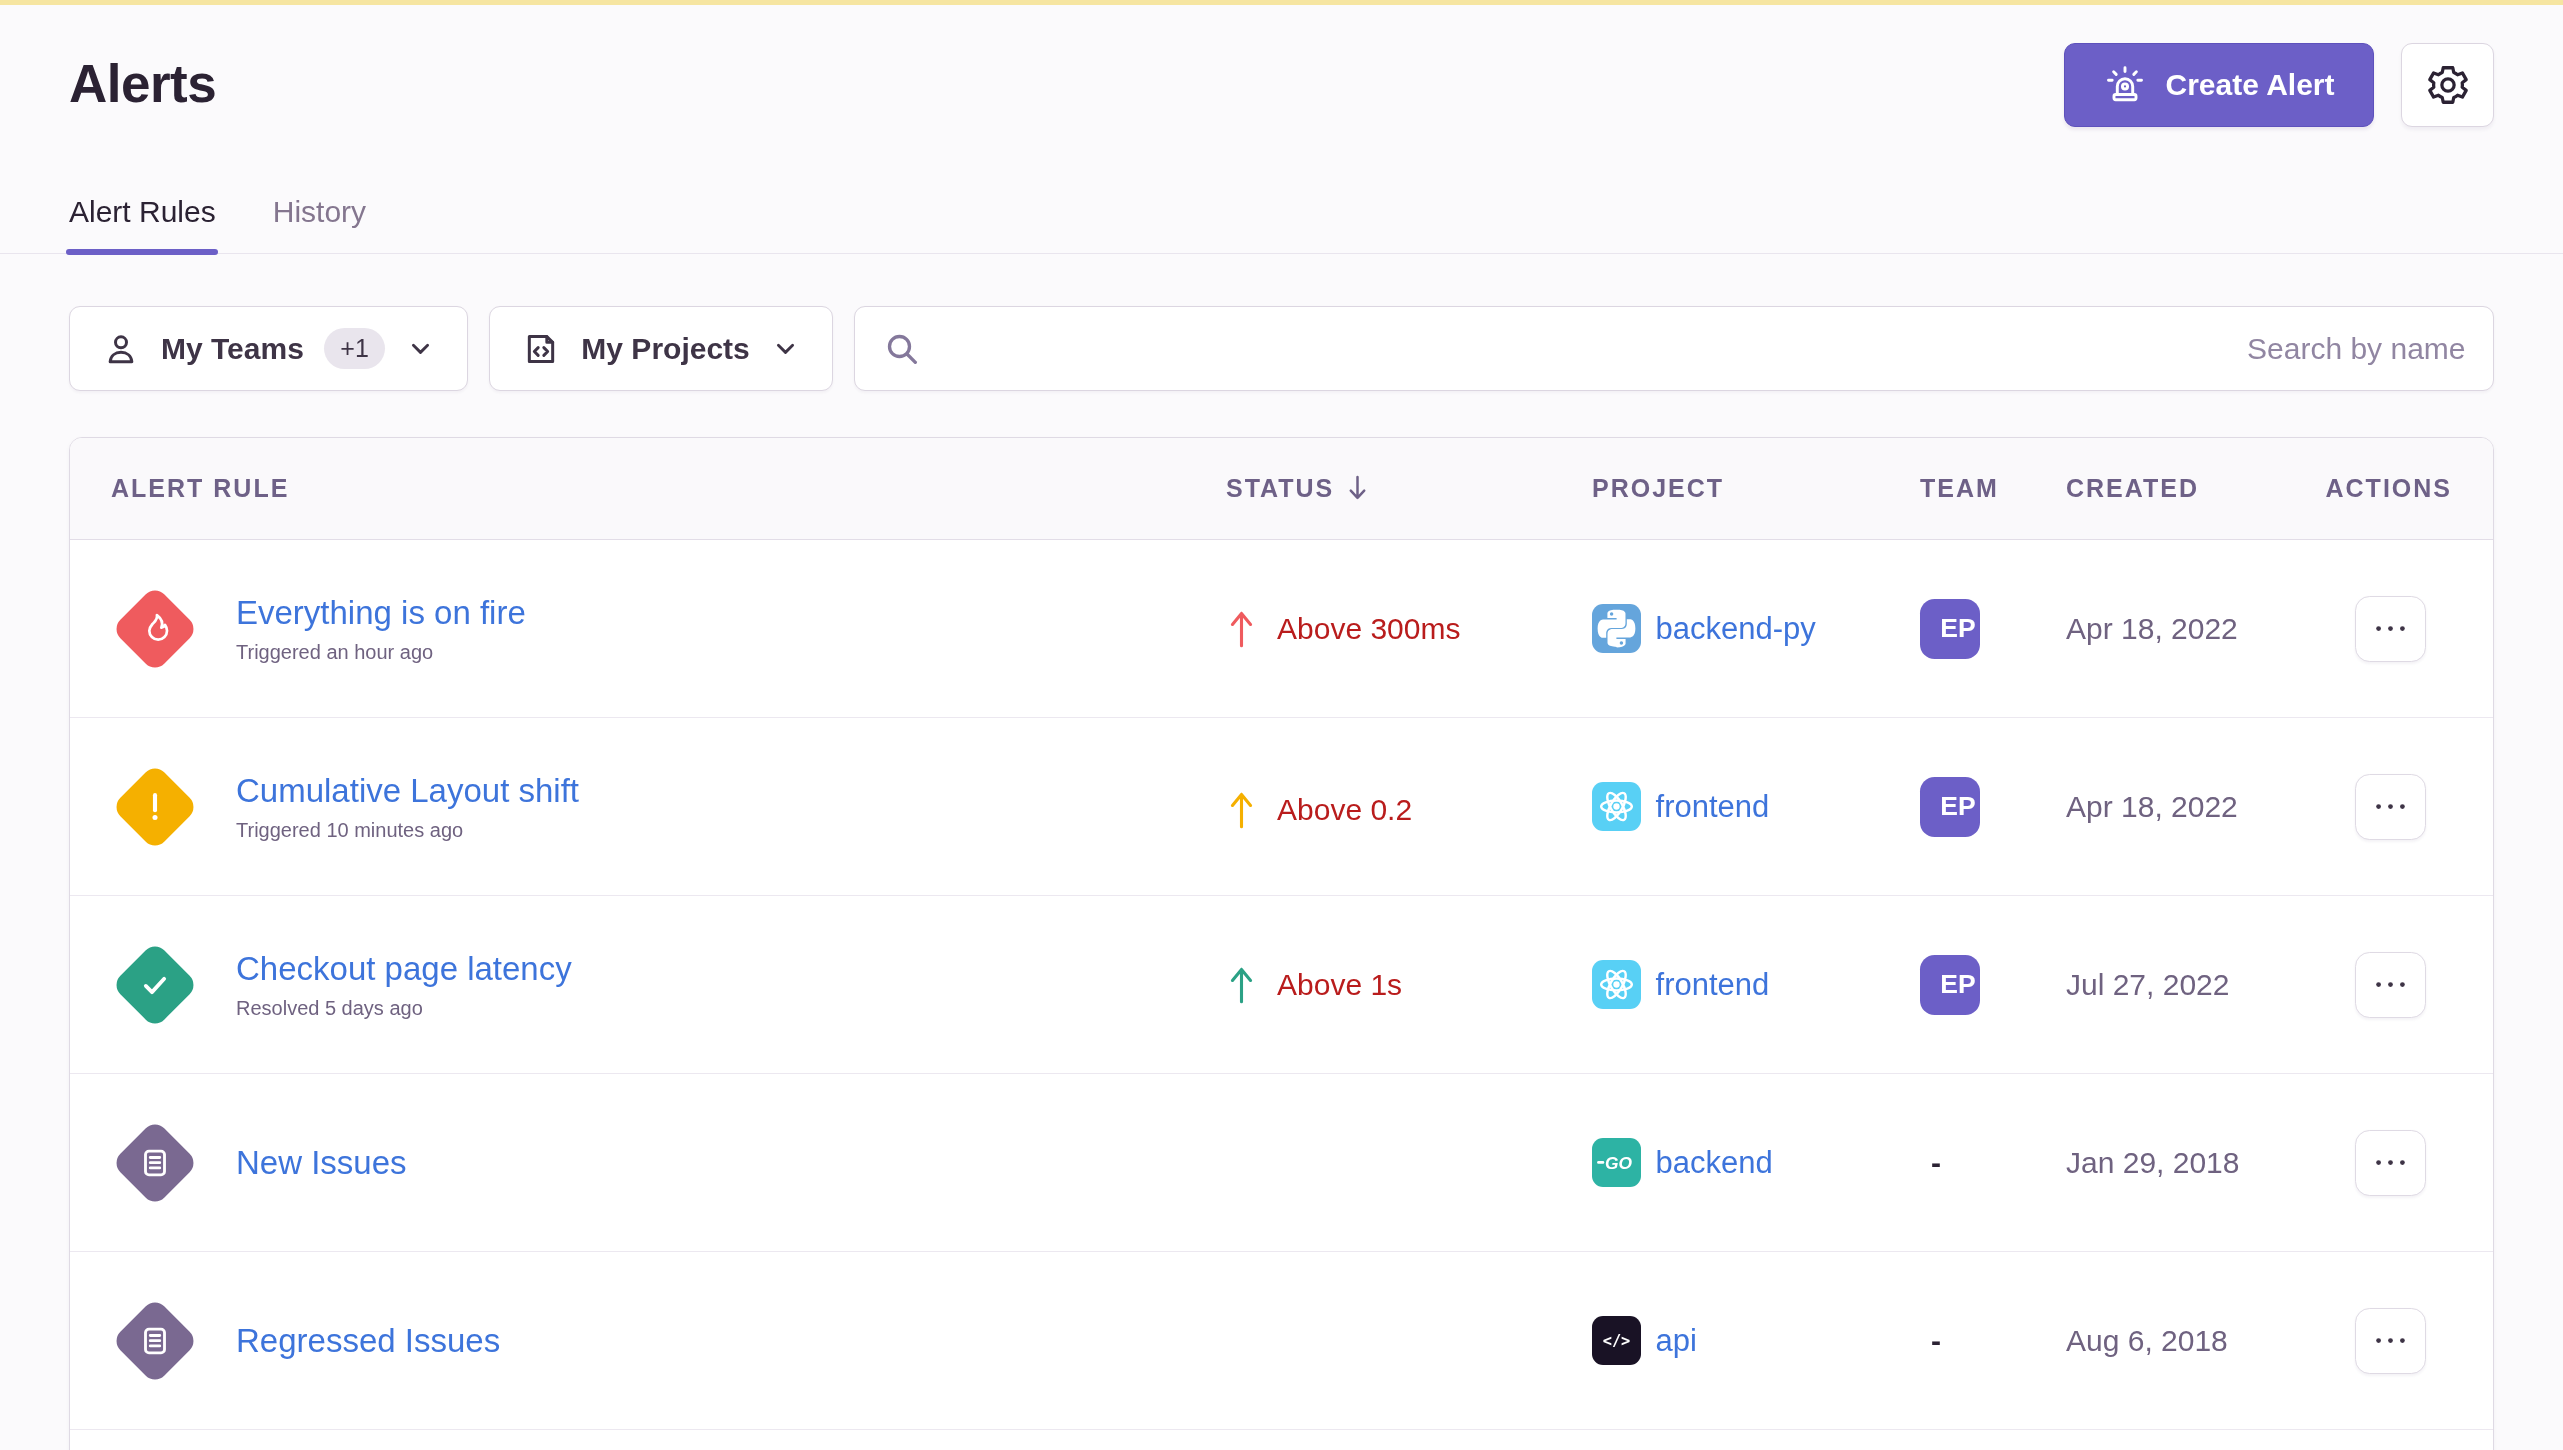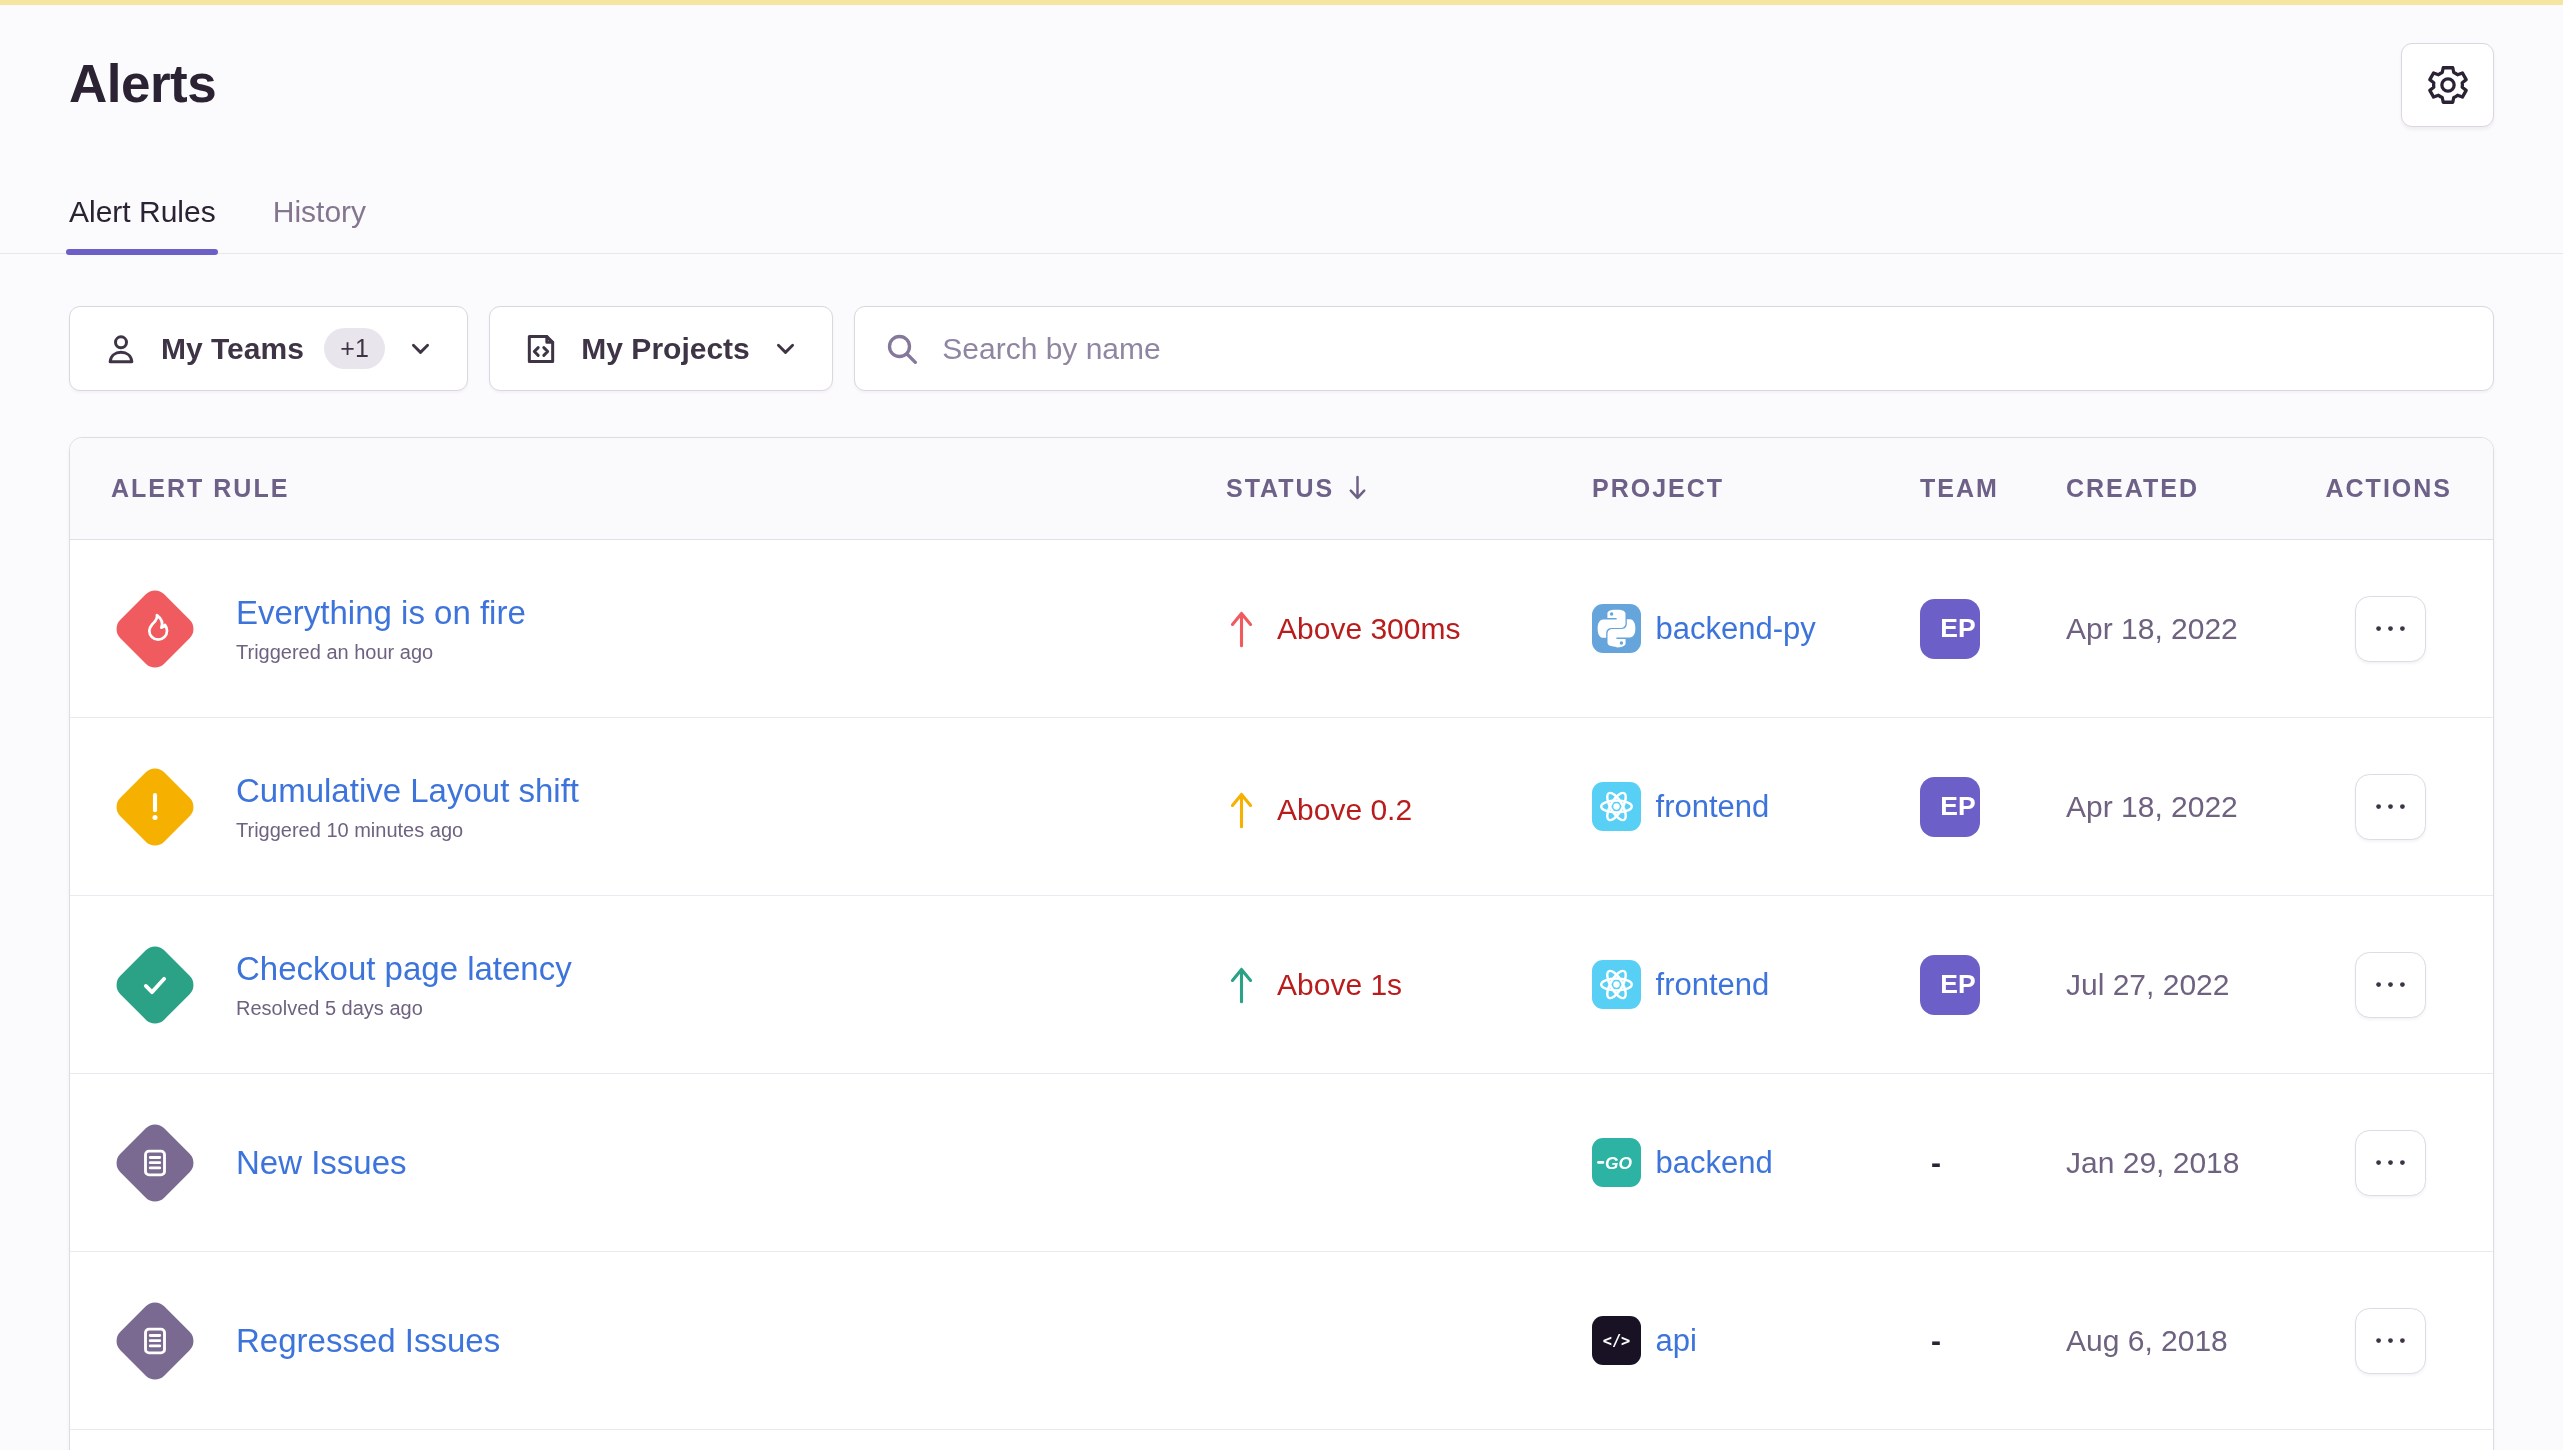--- a/index.html
+++ b/index.html
@@ -46,21 +46,21 @@
   }
   .filter-btn svg.lead { width:40px; height:40px; }
   .filter-btn svg.chev { width:31px; height:31px; }
   .pill { background:#E9E5ED; color:#3E3446; font-size:25px; font-weight:400; border-radius:914px; padding:6.4px 16.5px; }
   .search-box {
     flex:1; height:85px; background:#fff; border:1.4px solid #DCD6E1; border-radius:11px;
     display:flex; align-items:center; gap:20px; padding:0 27.5px; box-shadow:0 1.8px 2.7px rgba(45,0,85,.04);
   }
   .search-box svg { width:40px; height:40px; flex:none; }
   .search-input {
-    flex:1; border:none; outline:none; font-family:inherit; font-size:30px; color:#2B2233; background:transparent;
+    flex:1; border:none; outline:none; font-family:inherit; font-size:30px; color:#2B2233; background:transparent;text-align:right;
   }
   .search-input::placeholder { color:#9186A2; }
 
   
   .card {
     margin-top:46px; background:#fff; border:1.4px solid #DFDAE4; border-radius:13px 13px 0 0;
     height:1061px; overflow:hidden; box-shadow:0 2.7px 5.5px rgba(45,0,85,.04);
   }
   .grid {
     display:grid; grid-template-columns:1fr 366px 328px 146px 221px 165px;
@@ -112,20 +112,29 @@
 </style>
 </head>
 <body>
 
 <div class="topstrip"></div>
 <div class="page">
 
   <header class="page-header">
     <h1 class="page-title">Alerts</h1>
     <div class="header-actions">
+      <button class="btn-primary">
+        <svg viewBox="0 0 24 24" fill="none" stroke="#fff" stroke-width="1.6" stroke-linecap="round" stroke-linejoin="round">
+          <path d="M7.8 17.2v-4.4a4.2 4.2 0 0 1 8.4 0v4.4"></path>
+          <rect x="6" y="17.2" width="12" height="2.8" rx="0.9"></rect>
+          <circle cx="12" cy="12.8" r="1.4"></circle>
+          <path d="M12 4.6V2.6M7.2 6.2 5.8 4.8M16.8 6.2l1.4-1.4M5 9.4H3M19 9.4h2"></path>
+        </svg>
+        <span>Create Alert</span>
+      </button>
       <button class="btn-icon">
         <svg viewBox="0 0 24 24" fill="none" stroke="#2B2233" stroke-width="1.7" stroke-linejoin="round">
           <path d="M19.4 13.2c.06-.4.1-.8.1-1.2s-.04-.8-.1-1.2l2.1-1.6-2-3.5-2.5 1a7.6 7.6 0 0 0-2-1.2L14.5 3h-5l-.5 2.5a7.6 7.6 0 0 0-2 1.2l-2.5-1-2 3.5 2.1 1.6c-.06.4-.1.8-.1 1.2s.04.8.1 1.2l-2.1 1.6 2 3.5 2.5-1c.6.5 1.3.9 2 1.2l.5 2.5h5l.5-2.5a7.6 7.6 0 0 0 2-1.2l2.5 1 2-3.5-2.1-1.6z"></path>
           <circle cx="12" cy="12" r="3.2"></circle>
         </svg>
       </button>
     </div>
   </header>
 
   <nav class="tabs">

